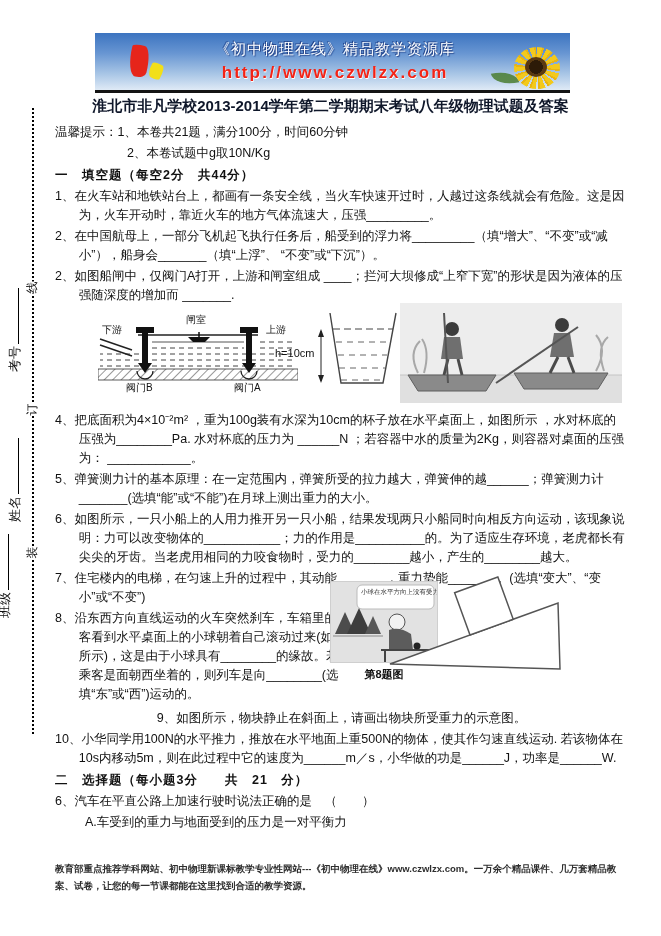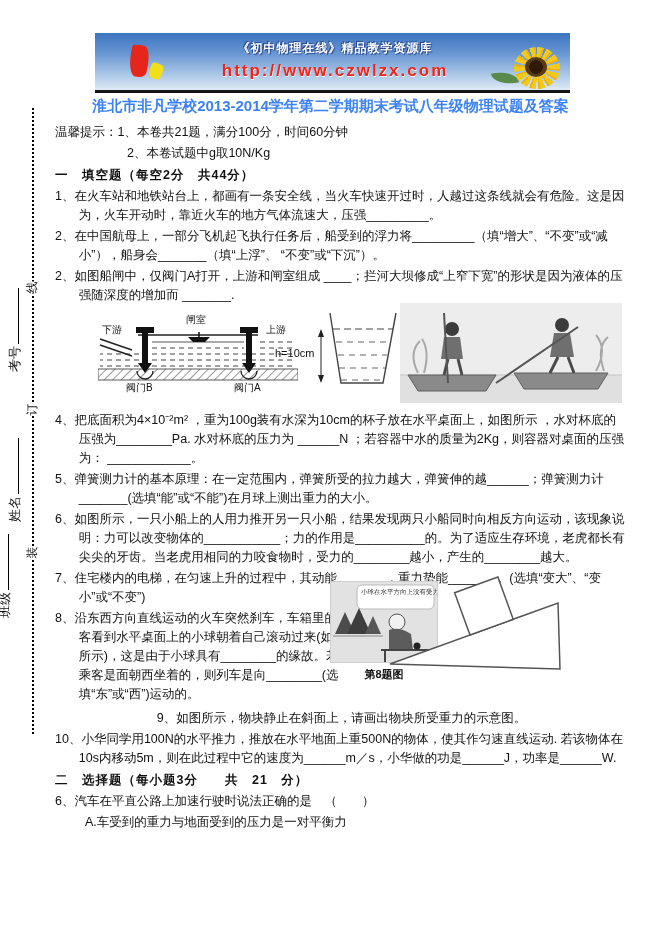--- a/index.html
+++ b/index.html
@@ -20,21 +20,21 @@
   
   .banner{position:absolute;left:95px;top:33px;width:475px;height:57px;
     background:linear-gradient(180deg,#3c74c0 0%,#6795d2 35%,#a9c6e6 72%,#dfeaf6 100%);
     border-bottom:3px solid #141414;overflow:hidden;}
   .logo{position:absolute;left:32px;top:10px;width:46px;height:40px;}
   .logo .red{position:absolute;left:2px;top:2px;width:20px;height:32px;background:#e6251b;
     border-radius:60% 40% 50% 50%/10% 80% 20% 90%;transform:rotate(14deg);}
   .logo .yellow{position:absolute;left:22px;top:20px;width:14px;height:16px;background:#f2df19;
     border-radius:70% 30% 60% 40%/20% 80% 20% 80%;transform:rotate(30deg);}
   .banner-text{position:absolute;left:90px;top:7px;width:300px;text-align:center;}
-  .banner-title{color:#fff;font-weight:bold;font-size:12px;letter-spacing:1px;
+  .banner-title{color:#fff;font-weight:normal;font-size:15px;letter-spacing:1px;
     text-shadow:1px 1px 1px #24448a,-1px -1px 0 #24448a;white-space:nowrap;}
   .banner-url{color:#f32316;font-weight:bold;font-size:17px;letter-spacing:2px;margin-top:4px;
     text-shadow:0.5px 0.5px 0 #fff;}
   .sunflower{position:absolute;right:10px;top:14px;width:46px;height:42px;}
   .sunflower .petals{position:absolute;inset:0;border-radius:50%;
     background:repeating-conic-gradient(#f3c91c 0deg 14deg,#e9b512 14deg 20deg,rgba(0,0,0,0) 20deg 26deg);}
   .sunflower .heart{position:absolute;left:11px;top:10px;width:22px;height:20px;border-radius:50%;
     background:radial-gradient(circle,#2d1b08 0 45%,#5a3a12 46% 100%);}
   .leaf{position:absolute;right:52px;top:38px;width:26px;height:14px;background:#4a7c2f;
     border-radius:0 100% 0 100%;transform:rotate(-12deg);opacity:.85;}
@@ -96,21 +96,21 @@
       <div class="banner-title">《初中物理在线》精品教学资源库</div>
       <div class="banner-url">http://www.czwlzx.com</div>
     </div>
     <div class="leaf"></div>
     <div class="sunflower">
       <div class="petals"></div>
         <div class="heart"></div>
     </div>
   </div>
 
-  <div class="doc-title" style="color:#3b82f6">淮北市非凡学校2013-2014学年第二学期期末考试八年级物理试题及答案</div>
+  <div class="doc-title" style="color:#0f172a">淮北市非凡学校2013-2014学年第二学期期末考试八年级物理试题及答案</div>
 
   <div class="content">
     <p>温馨提示：1、本卷共21题，满分100分，时间60分钟</p>
     <p class="indent2">2、本卷试题中g取10N/Kg</p>
     <p class="sec-head">一　填空题（每空2分　共44分）</p>
 
     <p class="q">1、在火车站和地铁站台上，都画有一条安全线，当火车快速开过时，人越过这条线就会有危险。这是因为，火车开动时，靠近火车的地方气体流速大，压强_________。</p>
     <p class="q">2、在中国航母上，一部分飞机起飞执行任务后，船受到的浮力将_________（填“增大”、“不变”或“减小”），船身会_______（填“上浮”、 “不变”或“下沉”）。</p>
     <p class="q">2、如图船闸中，仅阀门A打开，上游和闸室组成 ____；拦河大坝修成“上窄下宽”的形状是因为液体的压强随深度的增加而 _______.</p>
 
@@ -238,14 +238,15 @@
     </div>
 
     <p class="q q9">9、如图所示，物块静止在斜面上，请画出物块所受重力的示意图。</p>
     <p class="q">10、小华同学用100N的水平推力，推放在水平地面上重500N的物体，使其作匀速直线运动. 若该物体在10s内移动5m，则在此过程中它的速度为______m／s，小华做的功是______J，功率是______W.</p>
 
     <p class="sec-head">二　选择题（每小题3分　　共　21　分）</p>
     <p class="q">6、汽车在平直公路上加速行驶时说法正确的是　（　　）</p>
     <p class="opt">A.车受到的重力与地面受到的压力是一对平衡力</p>
   </div>
 
+  <div class="footer">教育部重点推荐学科网站、初中物理新课标教学专业性网站---《初中物理在线》www.czwlzx.com。一万余个精品课件、几万套精品教案、试卷，让您的每一节课都能在这里找到合适的教学资源。</div>
 
 </div>
 
 </body></html>

